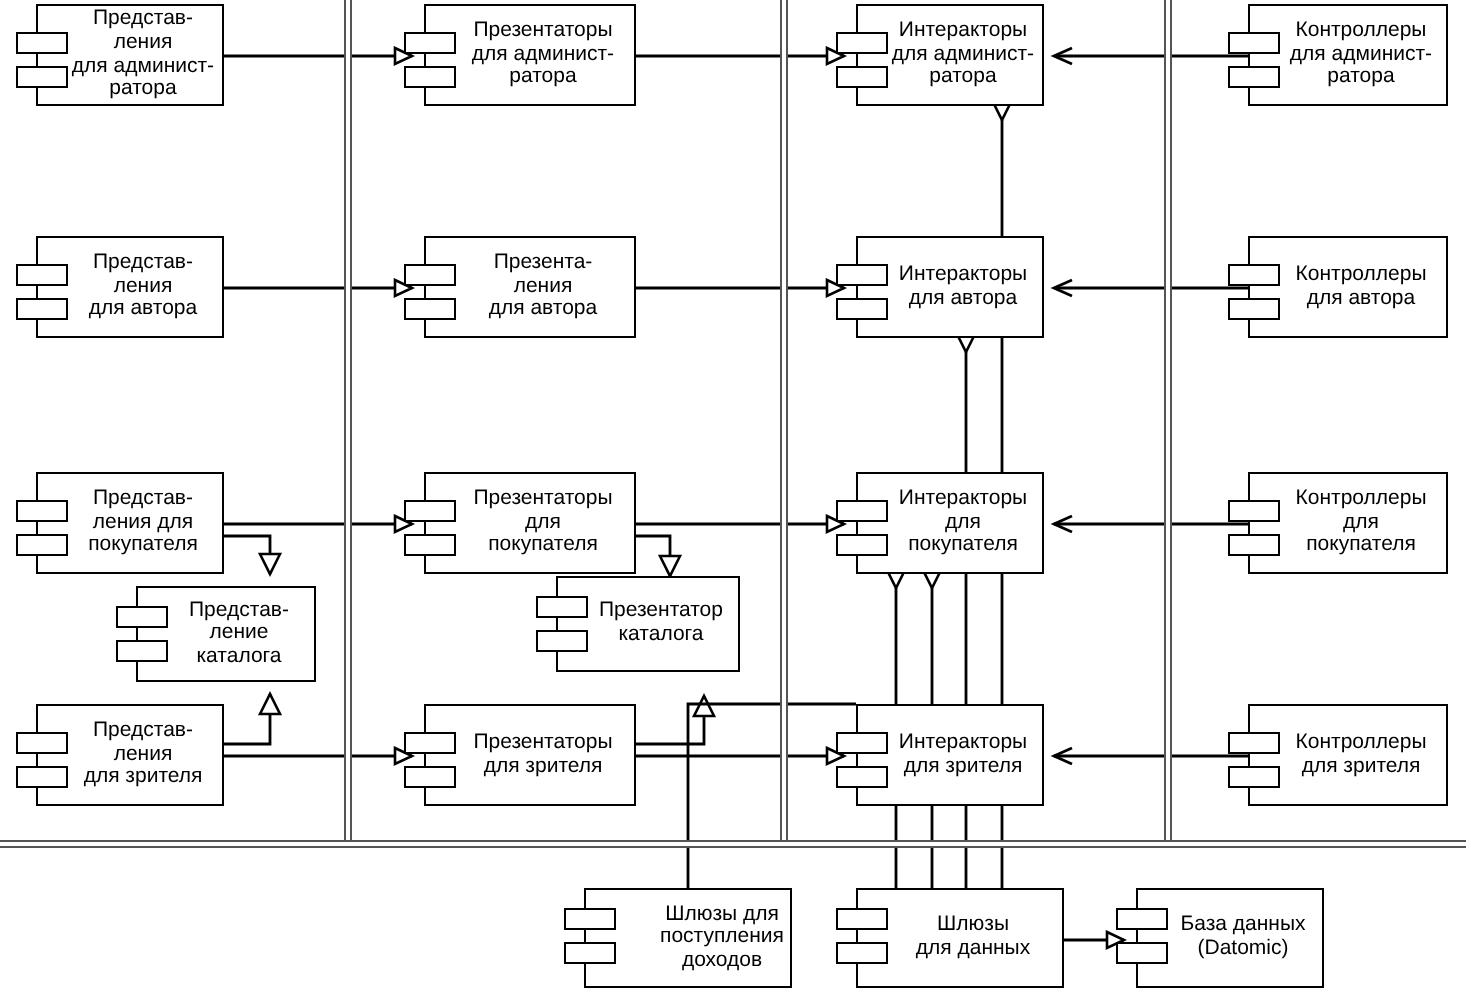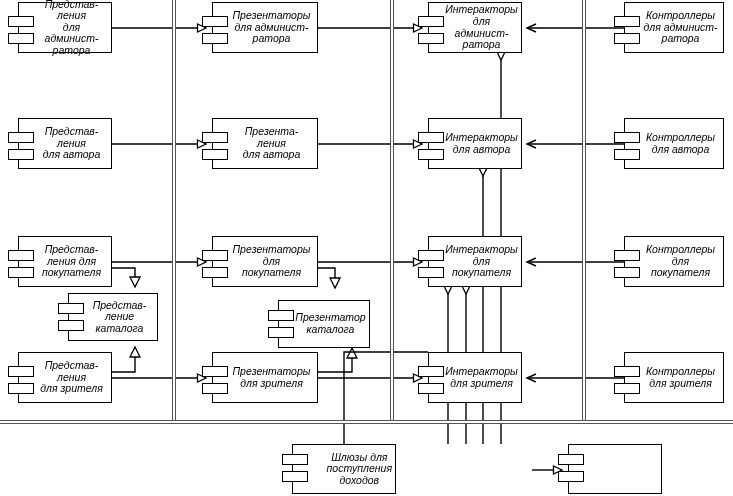--- a/index.html
+++ b/index.html
@@ -1,17 +1,17 @@
 <!DOCTYPE html>
 <html><head>
 <meta charset="utf-8">
 <style>
   html,body{margin:0;padding:0;background:#ffffff;}
   body{font-family:"Liberation Sans","DejaVu Sans",sans-serif;}
-  #canvas{position:relative;width:733px;height:496px;background:#fff;overflow:hidden;font-style:italic;}
+  #canvas{position:relative;width:733px;height:496px;background:#fff;overflow:hidden;}
   svg#wires{position:absolute;left:0;top:0;width:733px;height:496px;}
   .comp{position:absolute;box-sizing:border-box;border:1.6px solid #000;background:#fff;
         display:flex;align-items:center;justify-content:center;text-align:center;
         font-size:10.5px;line-height:11.6px;color:#000;z-index:5;}
   .comp .lbl{display:block;padding-left:16px;padding-right:3px;white-space:pre-line;}
   
   .tab{position:absolute;left:-11px;width:26px;height:11px;border:1.6px solid #000;
        background:#fff;box-sizing:border-box;z-index:6;}
   .tabA{top:9px;}
   .tabB{top:26px;}
@@ -176,21 +176,21 @@
 покупателя</span>
   </div>
 
   <div class="comp" style="left:68px;top:293px;width:90px;height:48px;">
     <span class="tab tabA"></span>
     <span class="tab tabB"></span>
     <span class="lbl">Представ-
 ление
 каталога</span>
   </div>
-  <div class="comp" style="left:278px;top:300px;width:92px;height:48px;">
+  <div class="comp" style="left:278px;top:288px;width:92px;height:48px;">
     <span class="tab tabA"></span>
     <span class="tab tabB"></span>
     <span class="lbl">Презентатор
 каталога</span>
   </div>
 
   <div class="comp tall" style="left:18px;top:352px;width:94px;height:51px;">
     <span class="tab tabA"></span>
     <span class="tab tabB"></span>
     <span class="lbl">Представ-
@@ -216,18 +216,26 @@
 для зрителя</span>
   </div>
 
   <div class="comp" style="left:292px;top:444px;width:104px;height:50px;justify-content:flex-end;">
     <span class="tab tabA"></span>
     <span class="tab tabB"></span>
     <span class="lbl">Шлюзы для
 поступления
 доходов</span>
   </div>
+  <div class="comp" style="left:428px;top:444px;width:104px;height:50px;">
+    <span class="tab tabA"></span>
+    <span class="tab tabB"></span>
+    <span class="lbl">Шлюзы
+для данных</span>
+  </div>
   <div class="comp" style="left:568px;top:444px;width:94px;height:50px;">
     <span class="tab tabA"></span>
     <span class="tab tabB"></span>
+    <span class="lbl">База данных
+(Datomic)</span>
   </div>
 
 </div>
 
 </body></html>

